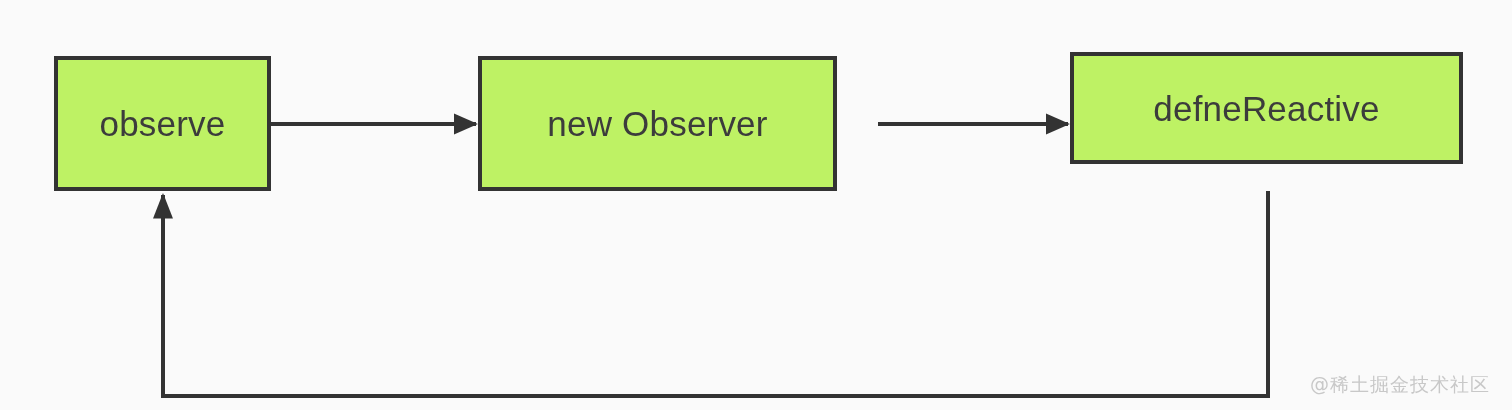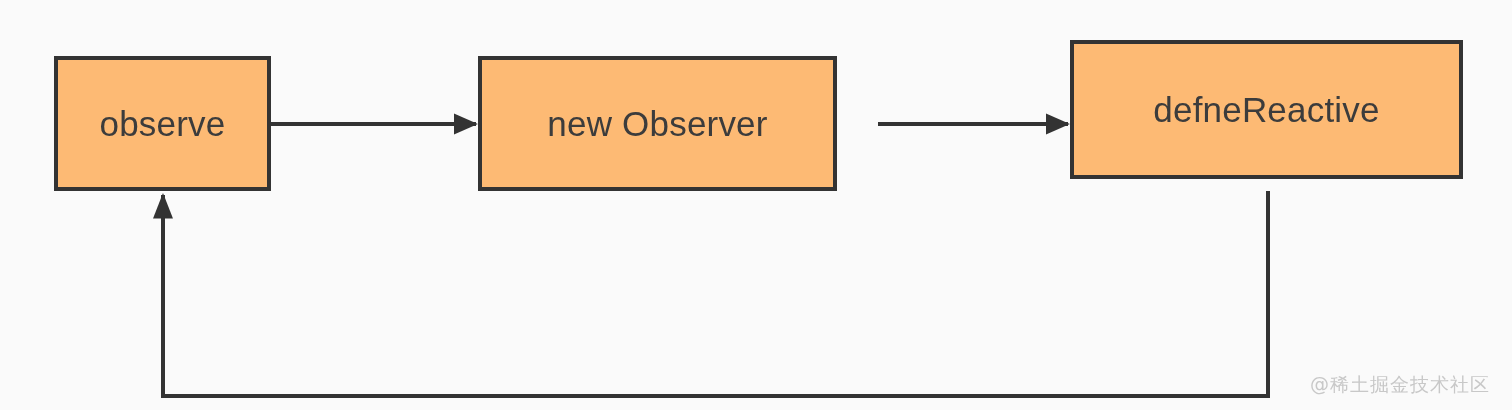--- a/index.html
+++ b/index.html
@@ -23,21 +23,21 @@
     position: absolute;
     top: 0;
     left: 0;
     width: 1512px;
     height: 410px;
     display: block;
   }
   .node-box {
     position: absolute;
     box-sizing: border-box;
-    background: #fdba74;
+    background: #bef264;
     border: 4px solid #333333;
     display: flex;
     align-items: center;
     justify-content: center;
   }
   .node-label {
     color: #3c3c3c;
     font-family: "Liberation Sans", sans-serif;
     font-size: 35px;
     font-weight: 400;
@@ -53,23 +53,23 @@
     height: 135px;
   }
   #node-new-observer {
     left: 478px;
     top: 56px;
     width: 359px;
     height: 135px;
   }
   #node-defne-reactive {
     left: 1070px;
-    top: 40px;
+    top: 52px;
     width: 393px;
-    height: 139px;
+    height: 112px;
   }
   #watermark {
     position: absolute;
     right: 22px;
     bottom: 12px;
     color: #c8c8c8;
     font-family: "DejaVu Sans", sans-serif;
     font-size: 19px;
     letter-spacing: 1px;
     white-space: nowrap;

